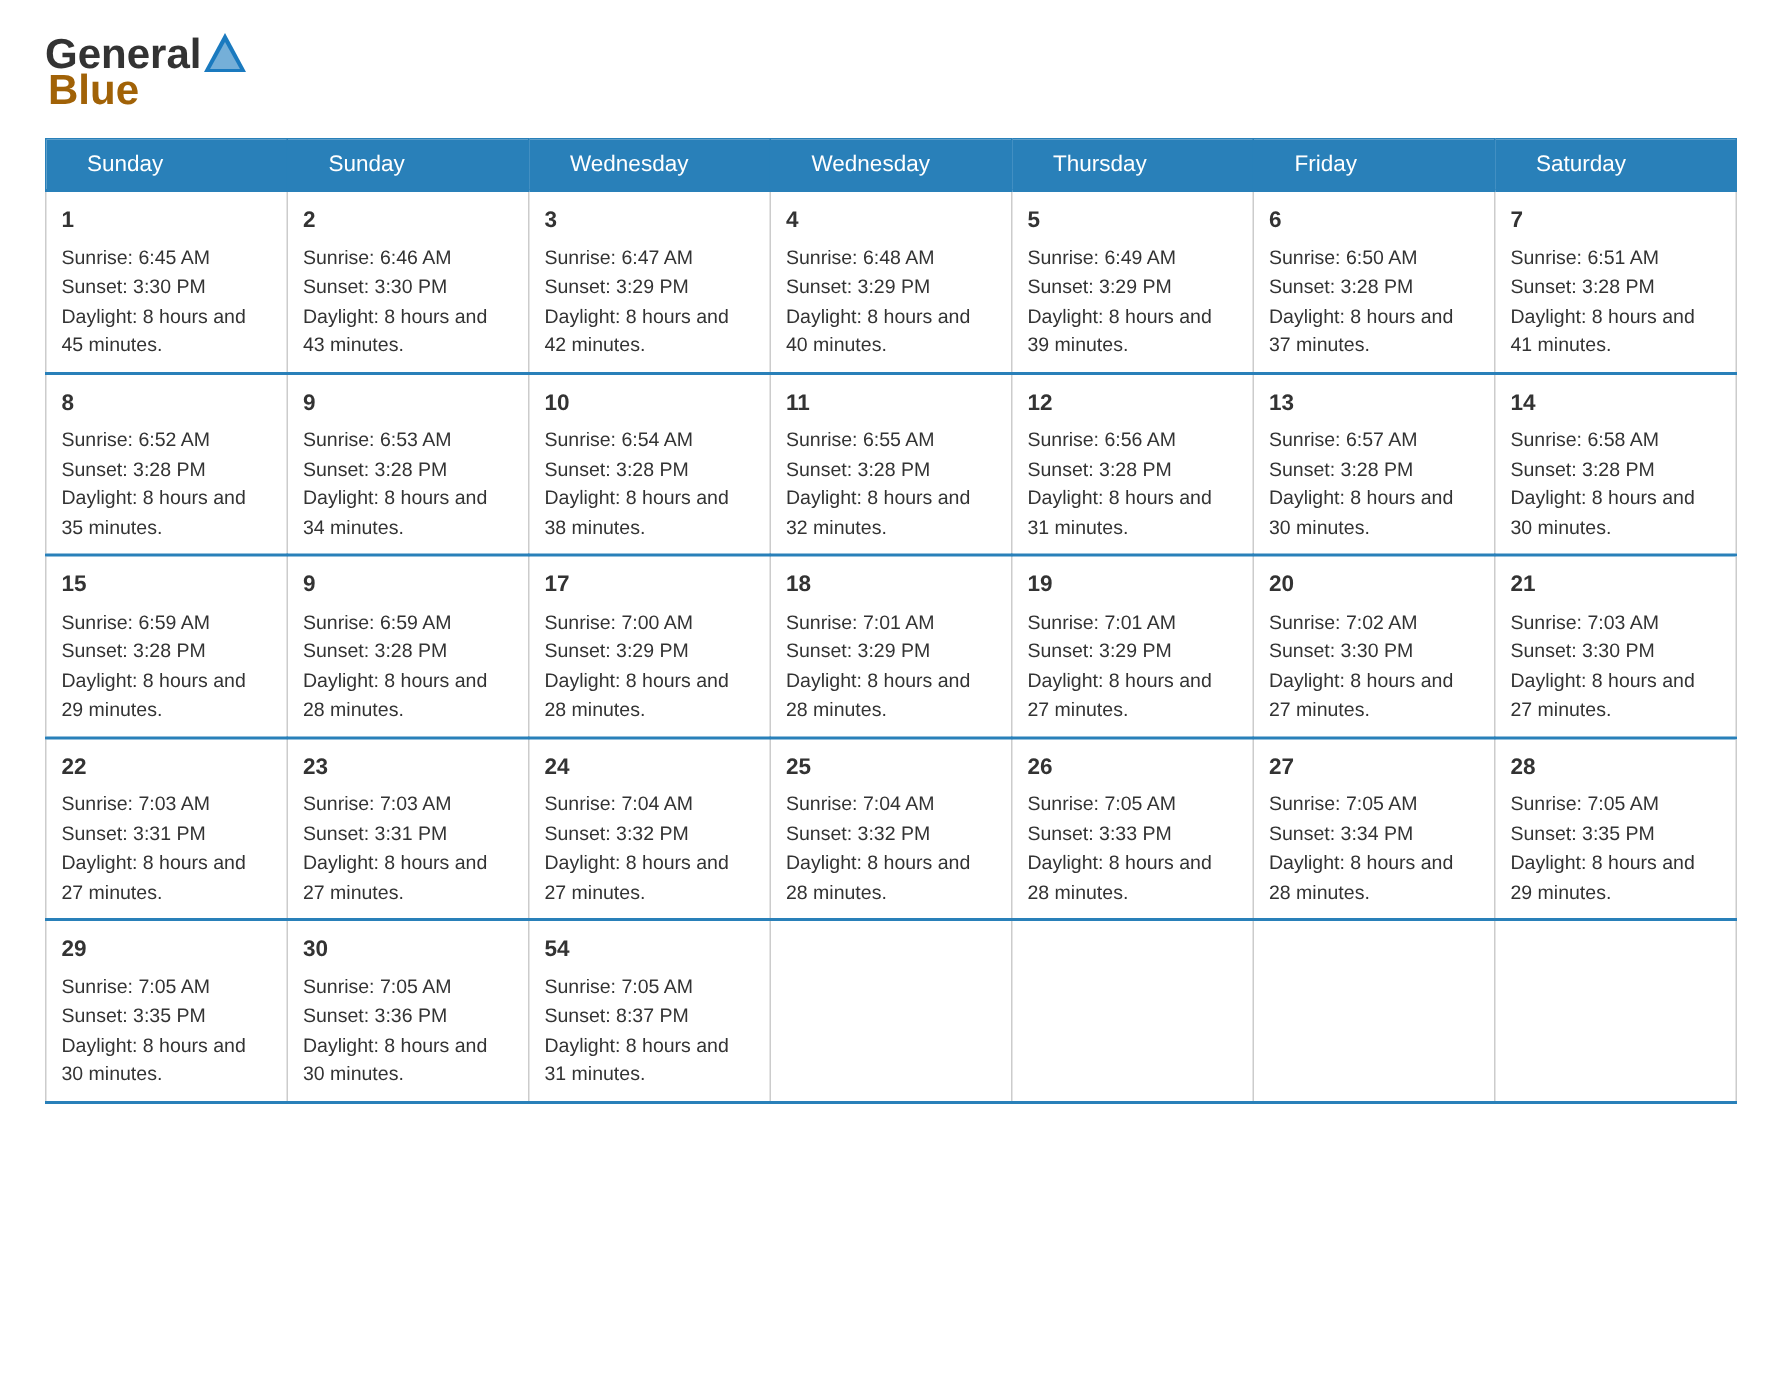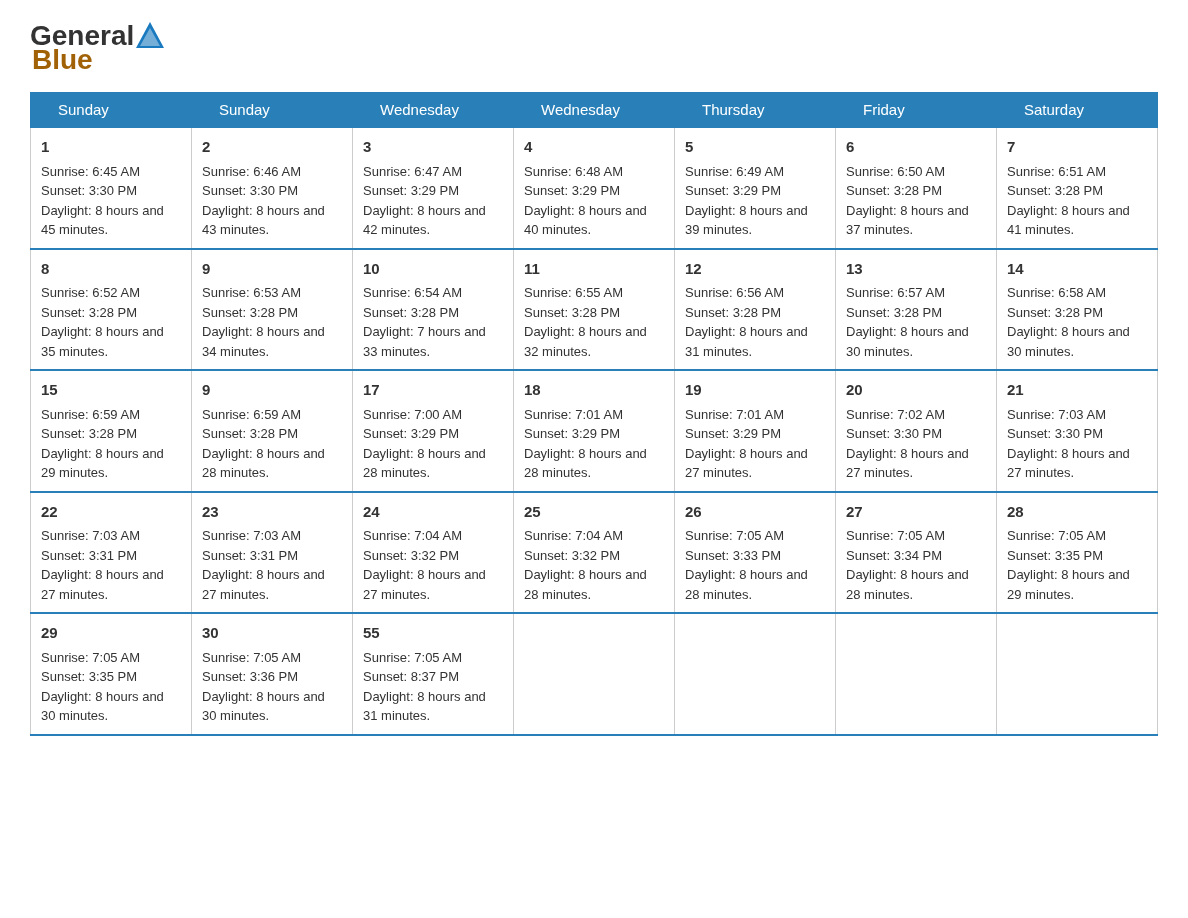--- a/index.html
+++ b/index.html
@@ -167,21 +167,21 @@
         <td>
           <span class="day-num">9</span>
           <span>Sunrise: 6:53 AM</span><br>
           <span>Sunset: 3:28 PM</span><br>
           <span>Daylight: 8 hours and 34 minutes.</span>
         </td>
         <td>
           <span class="day-num">10</span>
           <span>Sunrise: 6:54 AM</span><br>
           <span>Sunset: 3:28 PM</span><br>
-          <span>Daylight: 7 hours and 33 minutes.</span>
+          <span>Daylight: 8 hours and 38 minutes.</span>
         </td>
         <td>
           <span class="day-num">11</span>
           <span>Sunrise: 6:55 AM</span><br>
           <span>Sunset: 3:28 PM</span><br>
           <span>Daylight: 8 hours and 32 minutes.</span>
         </td>
         <td>
           <span class="day-num">12</span>
           <span>Sunrise: 6:56 AM</span><br>
@@ -296,21 +296,21 @@
           <span>Sunset: 3:35 PM</span><br>
           <span>Daylight: 8 hours and 30 minutes.</span>
         </td>
         <td>
           <span class="day-num">30</span>
           <span>Sunrise: 7:05 AM</span><br>
           <span>Sunset: 3:36 PM</span><br>
           <span>Daylight: 8 hours and 30 minutes.</span>
         </td>
         <td>
-          <span class="day-num">55</span>
+          <span class="day-num">54</span>
           <span>Sunrise: 7:05 AM</span><br>
           <span>Sunset: 8:37 PM</span><br>
           <span>Daylight: 8 hours and 31 minutes.</span>
         </td>
         <td class="empty"></td>
         <td class="empty"></td>
         <td class="empty"></td>
         <td class="empty"></td>
       </tr>
     </tbody>

